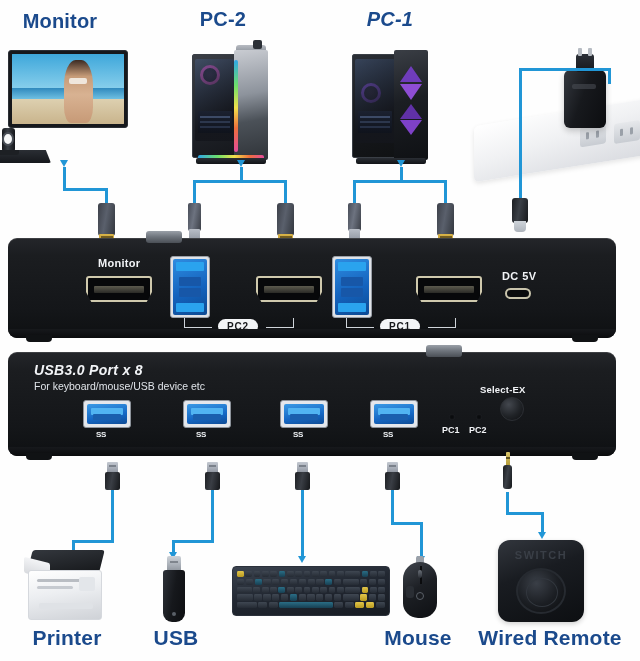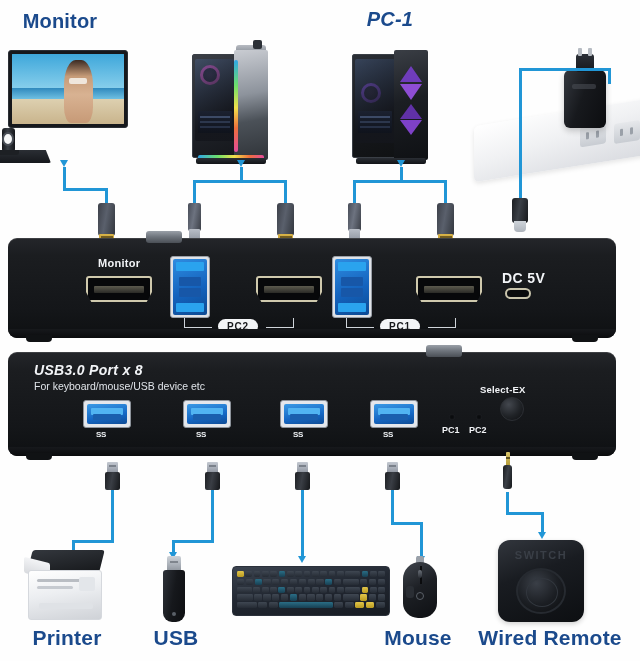--- a/index.html
+++ b/index.html
@@ -149,21 +149,21 @@
   .port-typec{
     position:absolute;width:26px;height:11px;border-radius:6px;
     background:#0a0b0d;border:2px solid #c9c4ac;box-sizing:border-box;
   }
 
   .panel-label{
     position:absolute;color:#f2f4f7;white-space:nowrap;
     font-family:"Liberation Sans", sans-serif;
   }
   .lbl-monitor{font-size:11px;font-weight:bold;letter-spacing:.3px;}
-  .lbl-dc{font-size:14px;font-weight:bold;letter-spacing:.4px;}
+  .lbl-dc{font-size:11px;font-weight:bold;letter-spacing:.4px;}
   .lbl-usbtitle{font-size:14px;font-weight:bold;font-style:italic;letter-spacing:.3px;}
   .lbl-usbsub{font-size:10.5px;font-weight:normal;color:#dfe3e8;}
   .lbl-select{font-size:9.5px;font-weight:bold;letter-spacing:.2px;}
   .lbl-led{font-size:9px;font-weight:bold;}
   .lbl-ss{font-size:8px;font-weight:bold;color:#eef1f4;letter-spacing:-.3px;}
 
   .pcgroup{position:absolute;}
   .pcgroup .brk{position:absolute;background:#cfd4da;}
   .pcgroup .oval{
     position:absolute;background:#f3f5f7;border-radius:9px;color:#17191c;
@@ -423,20 +423,21 @@
     content:"";position:absolute;left:50%;top:50%;width:30px;height:27px;margin:-13.5px 0 0 -15px;
     border-radius:50%;border:1px solid #32373e;
   }
 </style>
 </head>
 <body>
 
 <div class="stage">
 
   <div class="caption top" style="left:0px;top:10px;width:120px;">Monitor</div>
+  <div class="caption top" style="left:178px;top:8px;width:90px;">PC-2</div>
   <div class="caption top" style="left:345px;top:8px;width:90px;font-style:italic;">PC-1</div>
 
   <div class="monitor" style="left:8px;top:50px;">
     <div class="bezel">
       <div class="screen">
         <div class="sky"></div>
           <div class="sea"></div>
           <div class="sand"></div>
         <div class="person"></div>
       </div>

